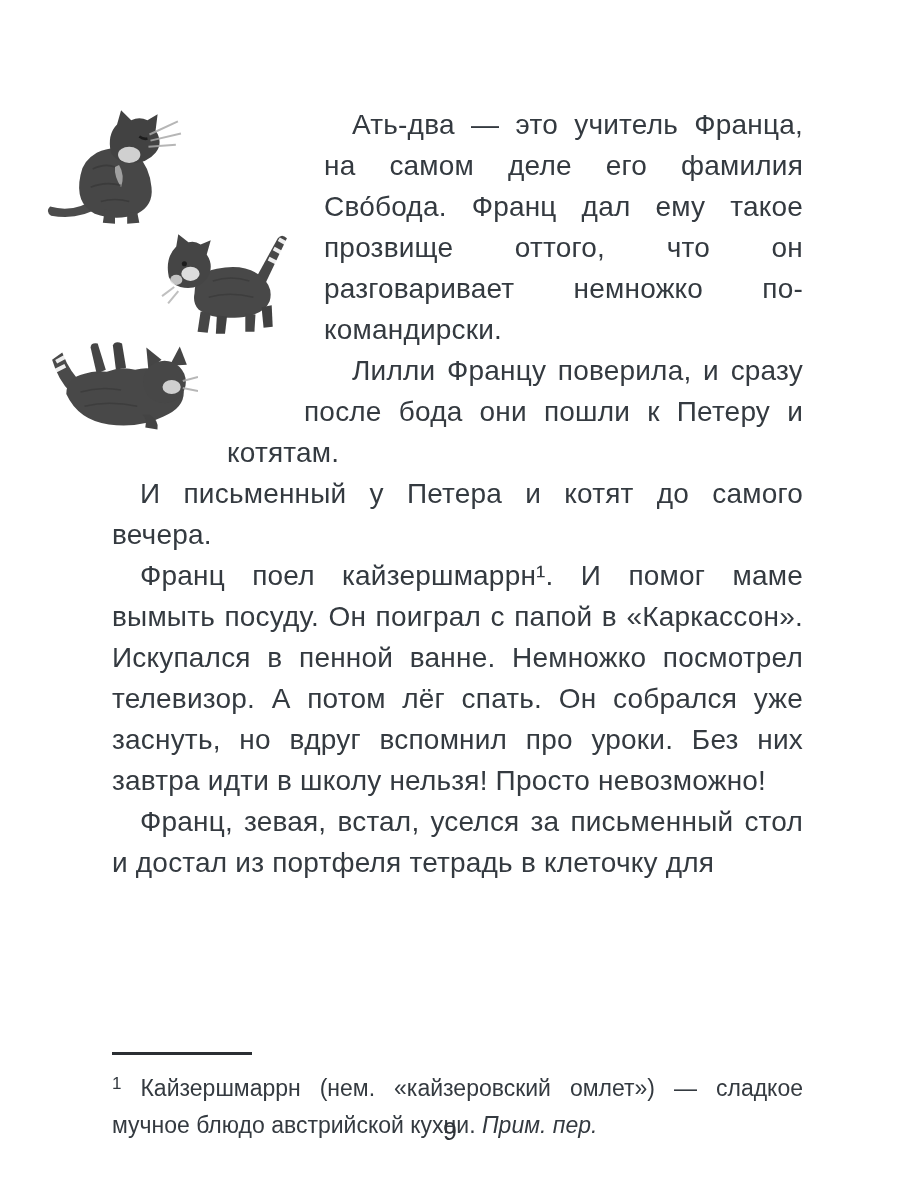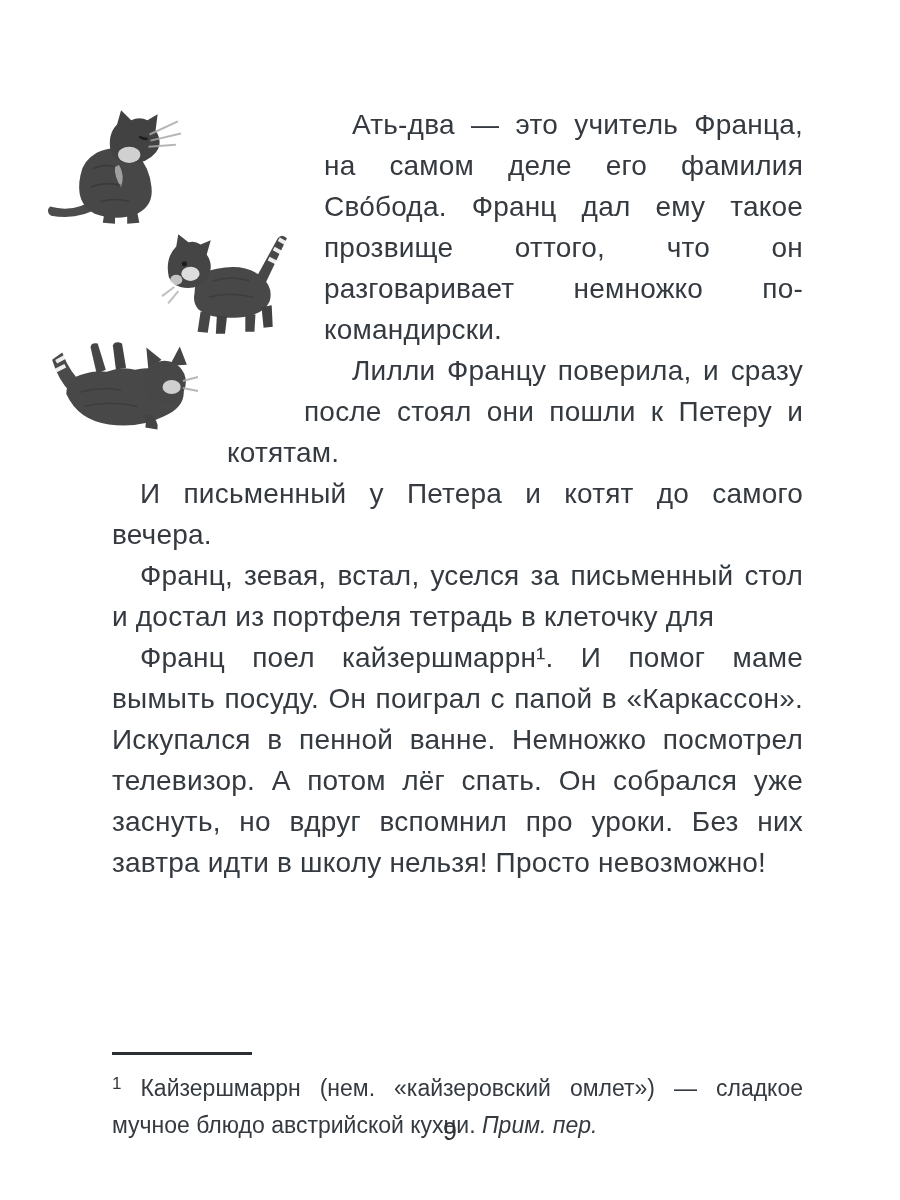--- a/index.html
+++ b/index.html
@@ -106,28 +106,28 @@
   </svg>
 
   <main class="text-block">
     <div class="spacer spacer-a"></div>
     <div class="spacer spacer-b"></div>
     <div class="spacer spacer-c"></div>
     <div>
 
         <p class="para">Ать-два — это учитель Франца, на самом деле его фамилия Сво́бода. Франц дал ему такое прозвище оттого, что он разговаривает немножко по-командирски.</p>
 
-        <p class="para">Лилли Францу поверила, и сразу после стоял они пошли к Петеру и котятам.</p>
+        <p class="para">Лилли Францу поверила, и сразу после бода они пошли к Петеру и котятам.</p>
 
         <p class="para">И письменный у Петера и котят до самого вечера.</p>
 
 
+        <p class="para">Франц поел кайзершмаррн¹. И помог маме вымыть посуду. Он поиграл с папой в «Каркассон». Искупался в пенной ванне. Немножко посмотрел телевизор. А потом лёг спать. Он собрался уже заснуть, но вдруг вспомнил про уроки. Без них завтра идти в школу нельзя! Просто невозможно!</p>
+
         <p class="para">Франц, зевая, встал, уселся за письменный стол и достал из портфеля тетрадь в клеточку для</p>
-
-        <p class="para">Франц поел кайзершмаррн¹. И помог маме вымыть посуду. Он поиграл с папой в «Каркассон». Искупался в пенной ванне. Немножко посмотрел телевизор. А потом лёг спать. Он собрался уже заснуть, но вдруг вспомнил про уроки. Без них завтра идти в школу нельзя! Просто невозможно!</p>
       </div>
   </main>
 
   <div class="footnote">
     <div class="footnote-rule"></div>
     <p><span class="marker">1</span> <span>Кайзершмаррн (нем. «кайзеровский омлет») — сладкое мучное блюдо австрийской кухни.</span> <i>Прим. пер.</i></p>
   </div>
 
   <div class="page-number">9</div>
 

